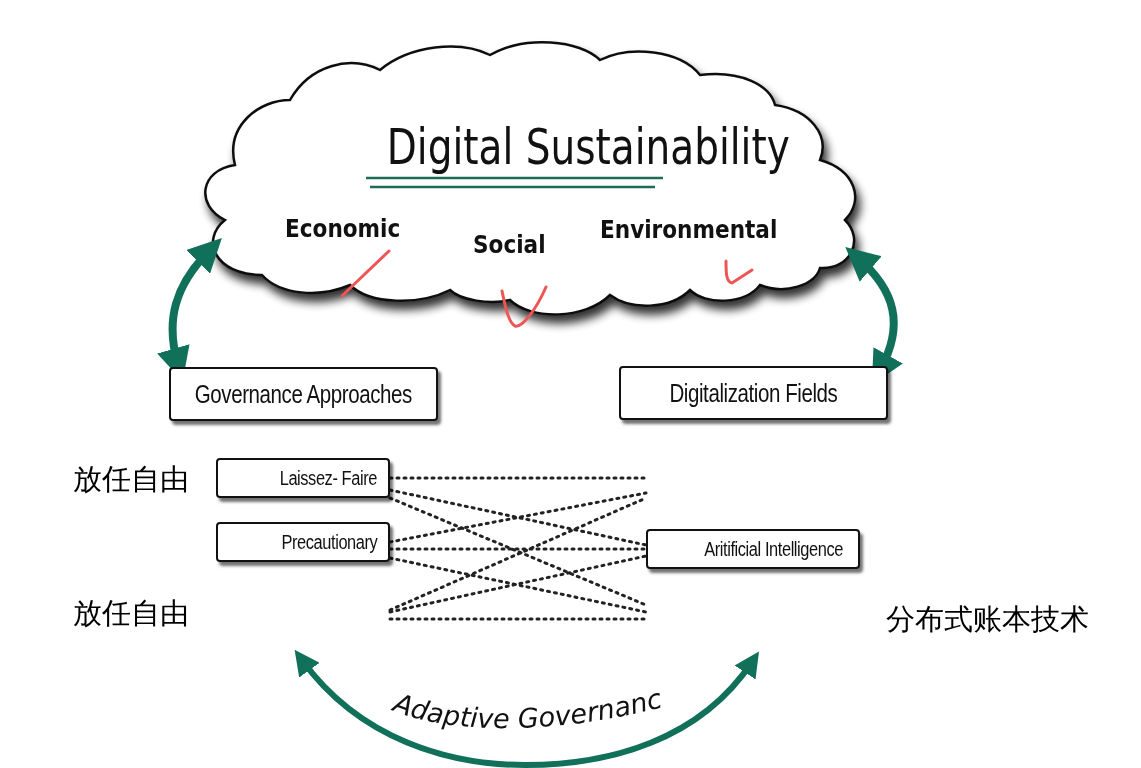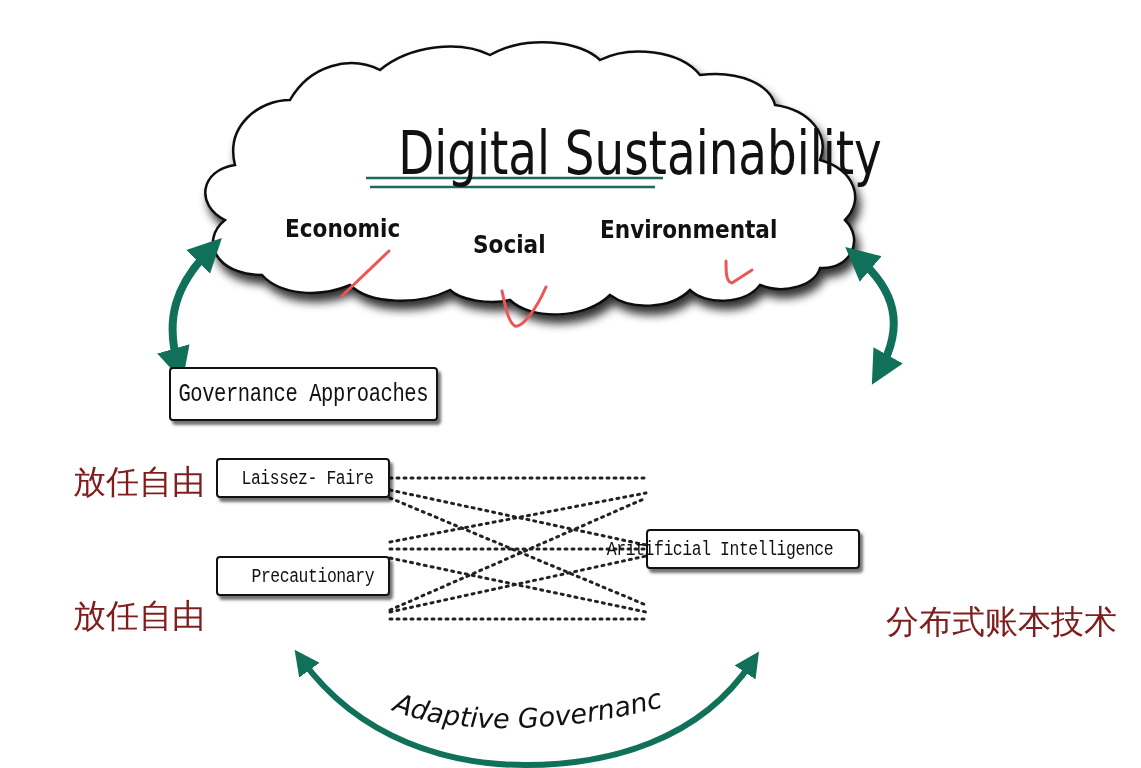--- a/index.html
+++ b/index.html
@@ -2,27 +2,27 @@
 <html><head>
   <meta charset="utf-8">
   <style>
     html, body { margin:0; padding:0; background:#ffffff; }
     body { width:1141px; height:768px; position:relative; overflow:hidden;
            font-family:"DejaVu Sans Condensed","DejaVu Sans", sans-serif; }
     #canvas { position:absolute; left:0; top:0; width:1141px; height:768px; }
     .box { position:absolute; background:#fff; border:2px solid #111; border-radius:4px;
            box-shadow:3px 4px 3px rgba(0,0,0,0.55); display:flex; align-items:center;
            justify-content:center; color:#111; white-space:nowrap;
-           font-family:Liberation Mono, monospace; letter-spacing:-0.5px; }
+           font-family:Liberation Sans, sans-serif; letter-spacing:-0.5px; }
     .box span { display:inline-block; transform:scaleX(0.82); }
     .big-box { font-size:25px; }
     .small-box { font-size:20px;justify-content:flex-end; }
-    .zh { position:absolute; font-family:"DejaVu Sans", sans-serif; color:#7f1d1d; font-size:33px; white-space:nowrap; }
+    .zh { position:absolute; font-family:"DejaVu Sans", sans-serif; color:#000000; font-size:29px; white-space:nowrap; }
     .cloud-title { position:absolute; left:330px; top:118px; width:390px; text-align:center;
-                   font-size:60px; color:#111; white-space:nowrap; font-family:"DejaVu Sans", sans-serif; }
+                   font-size:50px; color:#111; white-space:nowrap; font-family:"DejaVu Sans", sans-serif; }
     .cloud-title span { display:inline-block; transform:scaleX(0.78); }
     .pillar { position:absolute; font-family:"DejaVu Sans", sans-serif; font-weight:bold; font-size:24px; color:#111; white-space:nowrap; }
     .pillar span { display:inline-block; transform:scaleX(0.9); transform-origin:left center; }
   </style>
 </head>
 <body>
 
 <div id="canvas">
 
   <svg width="1141" height="768" style="position:absolute;left:0;top:0">
@@ -97,25 +97,28 @@
   </svg>
 
   <div class="cloud-title"><span>Digital Sustainability</span></div>
   <div class="pillar" style="left:285px;top:215px"><span>Economic</span></div>
   <div class="pillar" style="left:473px;top:231px"><span>Social</span></div>
   <div class="pillar" style="left:600px;top:216px"><span>Environmental</span></div>
 
   <div class="box big-box" style="left:169px;top:367px;width:265px;height:50px">
     <span>Governance Approaches</span>
   </div>
+  <div class="box big-box" style="left:619px;top:366px;width:265px;height:50px">
+    <span>Digitalization Fields</span>
+  </div>
 
   <div class="box small-box" style="left:216px;top:458px;width:170px;height:36px">
     <span>Laissez- Faire</span>
   </div>
-  <div class="box small-box" style="left:216px;top:556px;width:170px;height:36px">
+  <div class="box small-box" style="left:216px;top:522px;width:170px;height:36px">
     <span>Precautionary</span>
   </div>
 
   <div class="box small-box" style="left:646px;top:529px;width:210px;height:36px">
     <span>Aritificial Intelligence</span>
   </div>
 
   <div class="zh" style="left:73px;top:460px">放任自由</div>
   <div class="zh" style="left:73px;top:594px">放任自由</div>
   <div class="zh" style="left:886px;top:600px">分布式账本技术</div>

